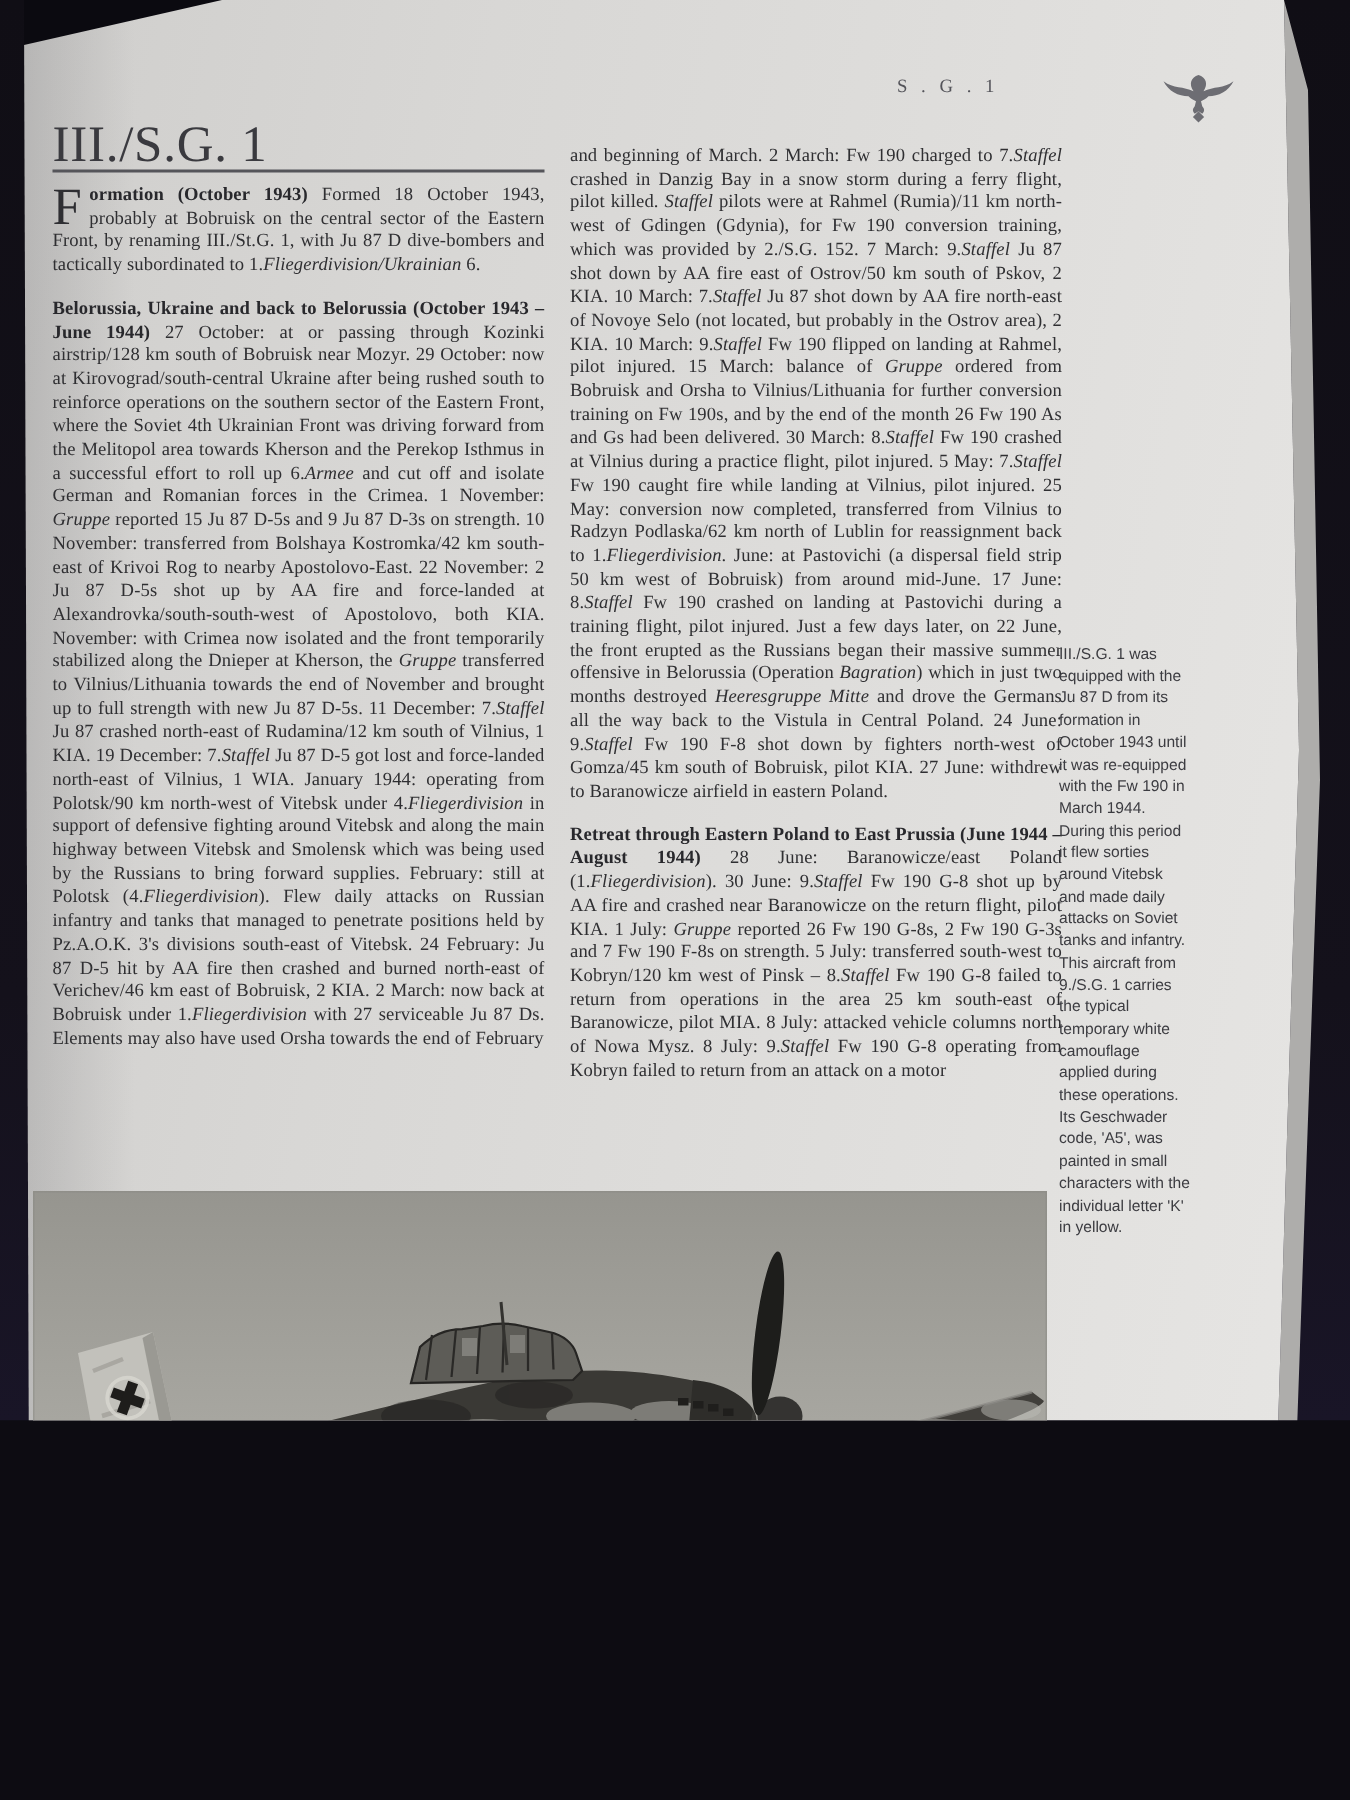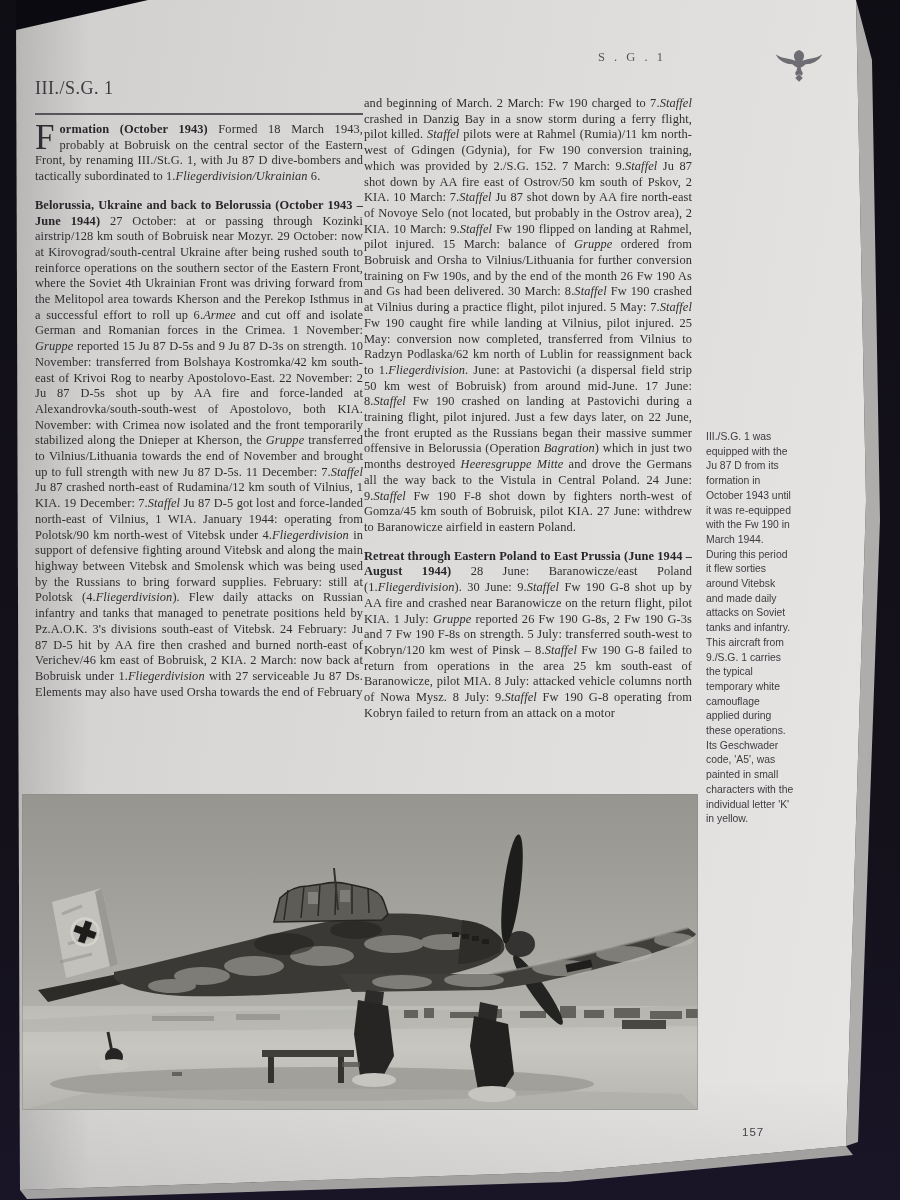--- a/index.html
+++ b/index.html
@@ -1,16 +1,16 @@
 <!DOCTYPE html>
 <html><head>
 <meta charset="utf-8">
 <style>
   html,body{margin:0;padding:0;background:#0d0c12;}
-  #stage{position:relative;width:900px;height:1200px;overflow:hidden;
+  #stage{position:relative;width:900px;height:947px;overflow:hidden;
          background:linear-gradient(180deg,#100e15 0%,#14111b 70%,#191527 100%);
          font-family:"Liberation Serif", serif;}
   
   .page-edge-strip{position:absolute;left:0;top:0;width:900px;height:1200px;z-index:1;
     background:#aeadab;
     clip-path:polygon(856px 0px, 872px 60px, 880px 520px, 858px 1142px, 846px 1146px, 866px 500px);}
   .page-edge-bottom{position:absolute;left:0;top:0;width:900px;height:1200px;z-index:1;
     background:#a2a1a0;
     clip-path:polygon(20px 1190px, 560px 1172px, 846px 1146px, 853px 1155px, 566px 1182px, 27px 1199px);}
   .paper{position:absolute;left:0;top:0;width:900px;height:1200px;z-index:2;
@@ -22,28 +22,28 @@
     clip-path:polygon(16px 0px, 856px 0px, 866px 500px, 846px 1146px, 560px 1172px, 20px 1190px);}
   .cover-corner{position:absolute;left:0;top:0;width:900px;height:1200px;z-index:3;
     background:#0b0a10;clip-path:polygon(16px 0px, 148px 0px, 16px 30px);}
 
   .content{position:absolute;left:0;top:0;width:900px;height:1200px;z-index:4;color:#2f2f32;}
 
   .running-head{position:absolute;left:598px;top:50px;font-size:12.5px;letter-spacing:3px;
     color:#54545a;white-space:nowrap;}
   .eagle{position:absolute;left:774px;top:44px;width:50px;height:42px;}
 
-  .page-title{position:absolute;left:35px;top:78px;font-size:18px;color:#3a3a3f;letter-spacing:.5px;}
+  .page-title{position:absolute;left:35px;top:78px;font-size:34px;color:#3a3a3f;letter-spacing:.5px;}
   .title-rule{position:absolute;left:35px;top:113px;width:328px;height:2px;background:#55555a;}
 
   .col{position:absolute;width:328px;overflow:hidden;}
   .col p{margin:0 0 13px 0;font-size:12.4px;line-height:15.7px;text-align:justify;
          letter-spacing:.1px;color:#2f2f32;}
   .col-left{left:35px;top:122px;height:662px;}
-  .col-right{left:364px;top:96px;height:692px;}
+  .col-right{left:380px;top:96px;height:692px;}
   .seg-b{font-weight:bold;color:#28282c;}
   .seg-i{font-style:italic;}
   .dropcap{float:left;font-size:35px;line-height:27px;padding:2px 5px 0 0;color:#2e2e32;}
 
   .photo-caption{position:absolute;left:706px;top:430px;width:88px;
     font-family:"Liberation Sans", sans-serif;
     font-size:10.4px;line-height:14.7px;color:#3c3c41;}
 
   .photo{position:absolute;left:22px;top:794px;width:676px;height:316px;background:#9a9994;}
   .photo svg{display:block;}
@@ -72,21 +72,21 @@
                  C54,17 46,21 38,21 C36,23 34,24 32,25 L33,29 C35,31 35,33 33,35 L30,33 L27,35
                  C25,33 25,31 27,29 L28,25 C26,24 24,23 22,21 C14,21 6,17 2,9 Z" fill="#6d6d73"></path>
         <path d="M30,33 l4.5,4.5 -4.5,4.5 -4.5,-4.5 z" fill="#6d6d73"></path>
       </svg>
     </div>
 
     <div class="page-title">III./S.G. 1</div>
     <div class="title-rule"></div>
 
     <div class="col col-left">
-      <p><span class="dropcap">F</span><span><span class="seg-b">ormation (October 1943)</span><span> Formed 18 March 1943, probably at Bobruisk on the central sector of the Eastern Front, by renaming III./St.G. 1, with Ju 87 D dive-bombers and tactically subordinated to 1.</span><span class="seg-i">Fliegerdivision/Ukrainian</span><span> 6.</span></span></p>
+      <p><span class="dropcap">F</span><span><span class="seg-b">ormation (October 1943)</span><span> Formed 18 October 1943, probably at Bobruisk on the central sector of the Eastern Front, by renaming III./St.G. 1, with Ju 87 D dive-bombers and tactically subordinated to 1.</span><span class="seg-i">Fliegerdivision/Ukrainian</span><span> 6.</span></span></p>
       <p><span><span class="seg-b">Belorussia, Ukraine and back to Belorussia (October 1943 – June 1944) </span><span>27 October: at or passing through Kozinki airstrip/128 km south of Bobruisk near Mozyr. 29 October: now at Kirovograd/south-central Ukraine after being rushed south to reinforce operations on the southern sector of the Eastern Front, where the Soviet 4th Ukrainian Front was driving forward from the Melitopol area towards Kherson and the Perekop Isthmus in a successful effort to roll up 6.</span><span class="seg-i">Armee</span><span> and cut off and isolate German and Romanian forces in the Crimea. 1 November: </span><span class="seg-i">Gruppe</span><span> reported 15 Ju 87 D-5s and 9 Ju 87 D-3s on strength. 10 November: transferred from Bolshaya Kostromka/42 km south-east of Krivoi Rog to nearby Apostolovo-East. 22 November: 2 Ju 87 D-5s shot up by AA fire and force-landed at Alexandrovka/south-south-west of Apostolovo, both KIA. November: with Crimea now isolated and the front temporarily stabilized along the Dnieper at Kherson, the </span><span class="seg-i">Gruppe</span><span> transferred to Vilnius/Lithuania towards the end of November and brought up to full strength with new Ju 87 D-5s. 11 December: 7.</span><span class="seg-i">Staffel</span><span> Ju 87 crashed north-east of Rudamina/12 km south of Vilnius, 1 KIA. 19 December: 7.</span><span class="seg-i">Staffel</span><span> Ju 87 D-5 got lost and force-landed north-east of Vilnius, 1 WIA. January 1944: operating from Polotsk/90 km north-west of Vitebsk under 4.</span><span class="seg-i">Fliegerdivision</span><span> in support of defensive fighting around Vitebsk and along the main highway between Vitebsk and Smolensk which was being used by the Russians to bring forward supplies. February: still at Polotsk (4.</span><span class="seg-i">Fliegerdivision</span><span>). Flew daily attacks on Russian infantry and tanks that managed to penetrate positions held by Pz.A.O.K. 3's divisions south-east of Vitebsk. 24 February: Ju 87 D-5 hit by AA fire then crashed and burned north-east of Verichev/46 km east of Bobruisk, 2 KIA. 2 March: now back at Bobruisk under 1.</span><span class="seg-i">Fliegerdivision</span><span> with 27 serviceable Ju 87 Ds. Elements may also have used Orsha towards the end of February</span></span></p>
     </div>
 
     <div class="col col-right">
       <p><span><span>and beginning of March. 2 March: Fw 190 charged to 7.</span><span class="seg-i">Staffel</span><span> crashed in Danzig Bay in a snow storm during a ferry flight, pilot killed. </span><span class="seg-i">Staffel</span><span> pilots were at Rahmel (Rumia)/11 km north-west of Gdingen (Gdynia), for Fw 190 conversion training, which was provided by 2./S.G. 152. 7 March: 9.</span><span class="seg-i">Staffel</span><span> Ju 87 shot down by AA fire east of Ostrov/50 km south of Pskov, 2 KIA. 10 March: 7.</span><span class="seg-i">Staffel</span><span> Ju 87 shot down by AA fire north-east of Novoye Selo (not located, but probably in the Ostrov area), 2 KIA. 10 March: 9.</span><span class="seg-i">Staffel</span><span> Fw 190 flipped on landing at Rahmel, pilot injured. 15 March: balance of </span><span class="seg-i">Gruppe</span><span> ordered from Bobruisk and Orsha to Vilnius/Lithuania for further conversion training on Fw 190s, and by the end of the month 26 Fw 190 As and Gs had been delivered. 30 March: 8.</span><span class="seg-i">Staffel</span><span> Fw 190 crashed at Vilnius during a practice flight, pilot injured. 5 May: 7.</span><span class="seg-i">Staffel</span><span> Fw 190 caught fire while landing at Vilnius, pilot injured. 25 May: conversion now completed, transferred from Vilnius to Radzyn Podlaska/62 km north of Lublin for reassignment back to 1.</span><span class="seg-i">Fliegerdivision</span><span>. June: at Pastovichi (a dispersal field strip 50 km west of Bobruisk) from around mid-June. 17 June: 8.</span><span class="seg-i">Staffel</span><span> Fw 190 crashed on landing at Pastovichi during a training flight, pilot injured. Just a few days later, on 22 June, the front erupted as the Russians began their massive summer offensive in Belorussia (Operation </span><span class="seg-i">Bagration</span><span>) which in just two months destroyed </span><span class="seg-i">Heeresgruppe Mitte</span><span> and drove the Germans all the way back to the Vistula in Central Poland. 24 June: 9.</span><span class="seg-i">Staffel</span><span> Fw 190 F-8 shot down by fighters north-west of Gomza/45 km south of Bobruisk, pilot KIA. 27 June: withdrew to Baranowicze airfield in eastern Poland.</span></span></p>
       <p><span><span class="seg-b">Retreat through Eastern Poland to East Prussia (June 1944 – August 1944) </span><span>28 June: Baranowicze/east Poland (1.</span><span class="seg-i">Fliegerdivision</span><span>). 30 June: 9.</span><span class="seg-i">Staffel</span><span> Fw 190 G-8 shot up by AA fire and crashed near Baranowicze on the return flight, pilot KIA. 1 July: </span><span class="seg-i">Gruppe</span><span> reported 26 Fw 190 G-8s, 2 Fw 190 G-3s and 7 Fw 190 F-8s on strength. 5 July: transferred south-west to Kobryn/120 km west of Pinsk – 8.</span><span class="seg-i">Staffel</span><span> Fw 190 G-8 failed to return from operations in the area 25 km south-east of Baranowicze, pilot MIA. 8 July: attacked vehicle columns north of Nowa Mysz. 8 July: 9.</span><span class="seg-i">Staffel</span><span> Fw 190 G-8 operating from Kobryn failed to return from an attack on a motor</span></span></p>
     </div>
 
     <div class="photo-caption">III./S.G. 1 was equipped with the Ju 87 D from its formation in October 1943 until it was re-equipped with the Fw 190 in March 1944. During this period it flew sorties around Vitebsk and made daily attacks on Soviet tanks and infantry. This aircraft from 9./S.G. 1 carries the typical temporary white camouflage applied during these operations. Its Geschwader code, 'A5', was painted in small characters with the individual letter 'K' in yellow.</div>
 

